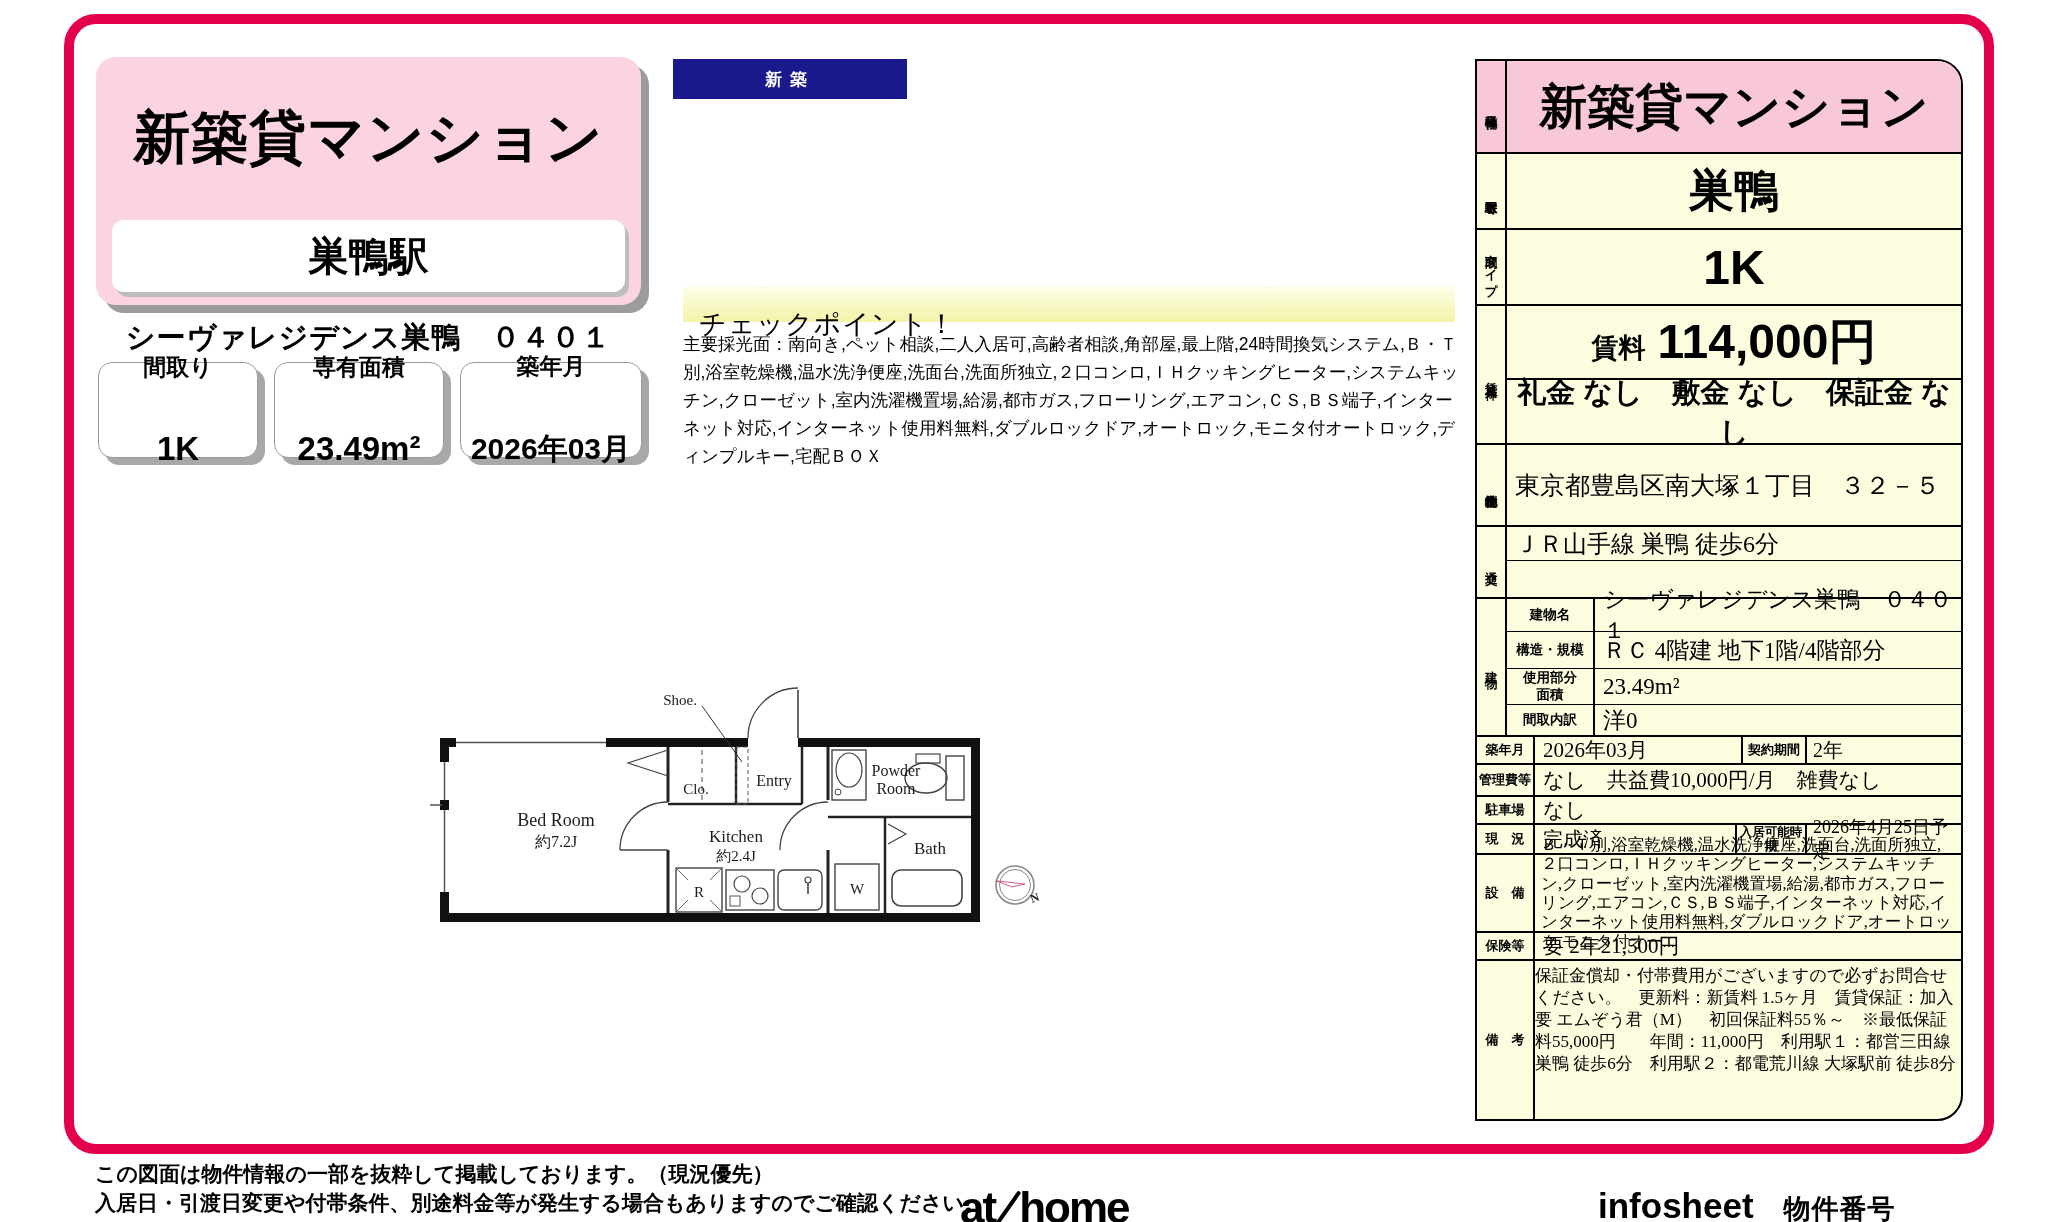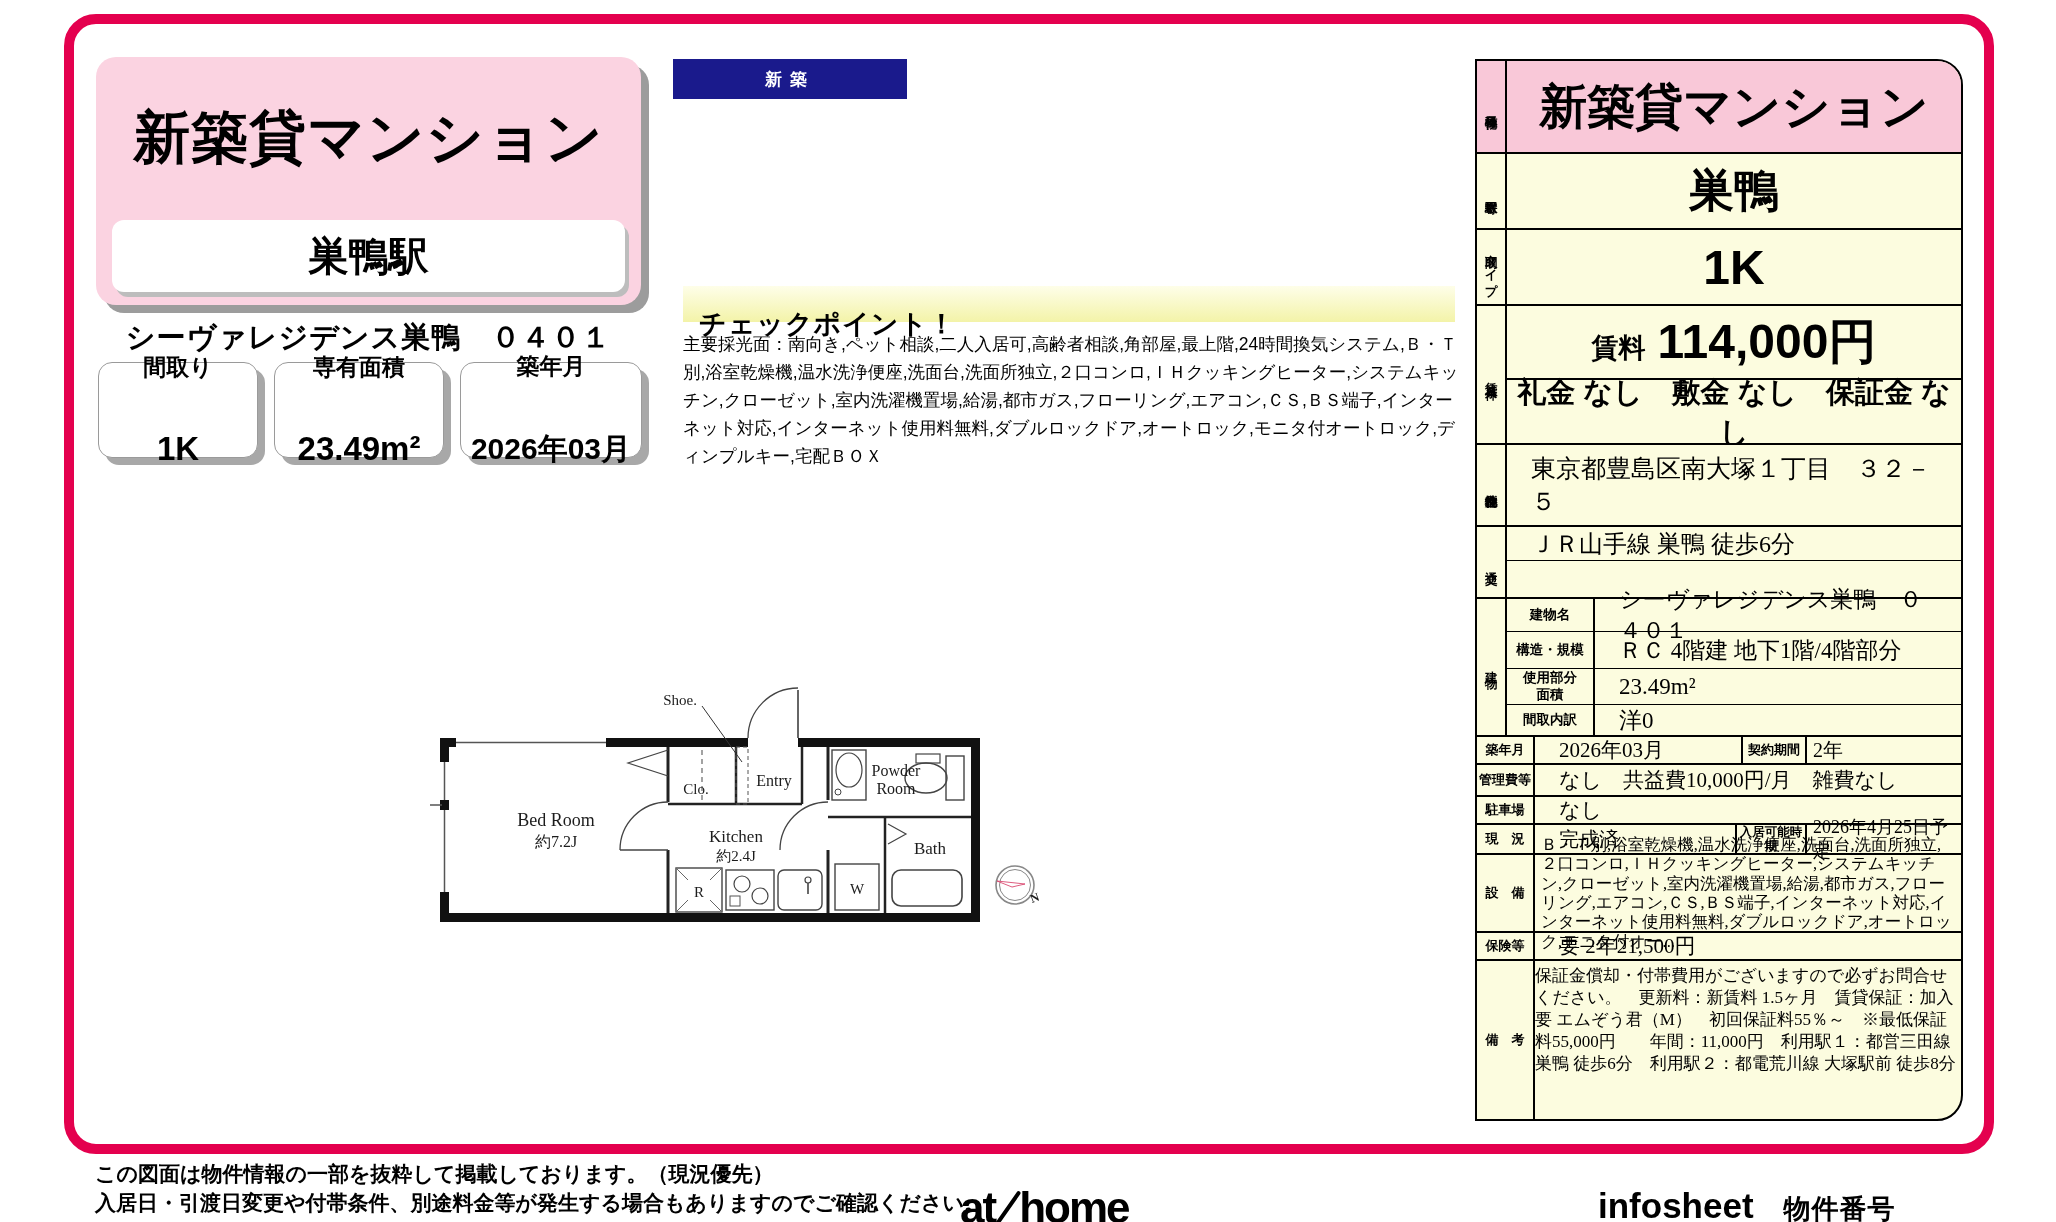--- a/index.html
+++ b/index.html
@@ -36,21 +36,21 @@
 
   
   .newbadge { left:673px; top:59px; width:234px; height:40px; background:#1a1a8c;
               color:#fff; font-size:17px; font-weight:600; letter-spacing:8px;
               display:flex; align-items:center; justify-content:center; }
 
   
   .cpband { left:683px; top:286px; width:772px; height:36px;
             background:linear-gradient(180deg,#fefee9 0%,#f3f3a8 100%);
             display:flex; align-items:center; }
-  .cpband .t { font-size:27px; font-weight:700; letter-spacing:1px; padding-left:16px;margin-top:40px; }
+  .cpband .t { font-size:27px; font-weight:400; letter-spacing:1px; padding-left:16px;margin-top:40px; }
   .cpbody { left:683px; top:330px; width:780px; font-size:17.5px; line-height:1.6;
             font-weight:500; }
 
   
   .plan { left:430px; top:682px; }
   .plan text { font-family:"Liberation Serif", serif; fill:#1c1c1c; }
 
   
   .rt { left:1475px; width:488px; background:#fcfcdf; border:2.5px solid #000; overflow:hidden; }
   .sumtable { top:59px; border-top-right-radius:26px; }
@@ -69,21 +69,21 @@
   .sum3 { height:74px; font-size:48px; font-weight:700; }
   .sum4 { height:72px; }
   .sum5 { height:67px; font-size:29px; font-weight:700; }
   .rentlab { font-size:27px; font-weight:700; margin-right:12px; margin-top:12px; }
   .rentval { font-size:48px; font-weight:800; }
 
   .hlab { flex:0 0 58px; border-right:2.4px solid #000; display:flex; align-items:center;
           justify-content:center; text-align:center; font-size:13px; font-weight:700; line-height:1.15; }
   .slab { flex:0 0 88px; border-right:2.4px solid #000; display:flex; align-items:center;
           justify-content:center; text-align:center; font-size:13.5px; font-weight:700; line-height:1.2; }
-  .val  { flex:1; display:flex; align-items:center; padding:0 24px; }
+  .val  { flex:1; display:flex; align-items:center; padding:0 8px; }
   .detA { height:80px; } .detA .val { font-size:25px; }
   .detB1 { height:33px; } .detB2 { height:37px; } .detB1 .val,.detB2 .val { font-size:24px; }
   .detC  { height:32px; } .detC .val { font-size:23px; }
   .detD { height:28px; } .detD .val { font-size:21px; }
   .detE { height:32px; } .detE .val { font-size:21px; }
   .detF { height:28px; } .detF .val { font-size:21px; }
   .detG { height:30px; } .detG .val { font-size:20px; }
   .detH { height:78px; } .detH .val { font-size:16.5px; line-height:1.17; padding:0 6px; }
   .detI { height:28px; } .detI .val { font-size:21px; }
   .detJ { height:160px; } .detJ .val { font-size:17px; line-height:1.3; padding:4px 0;

